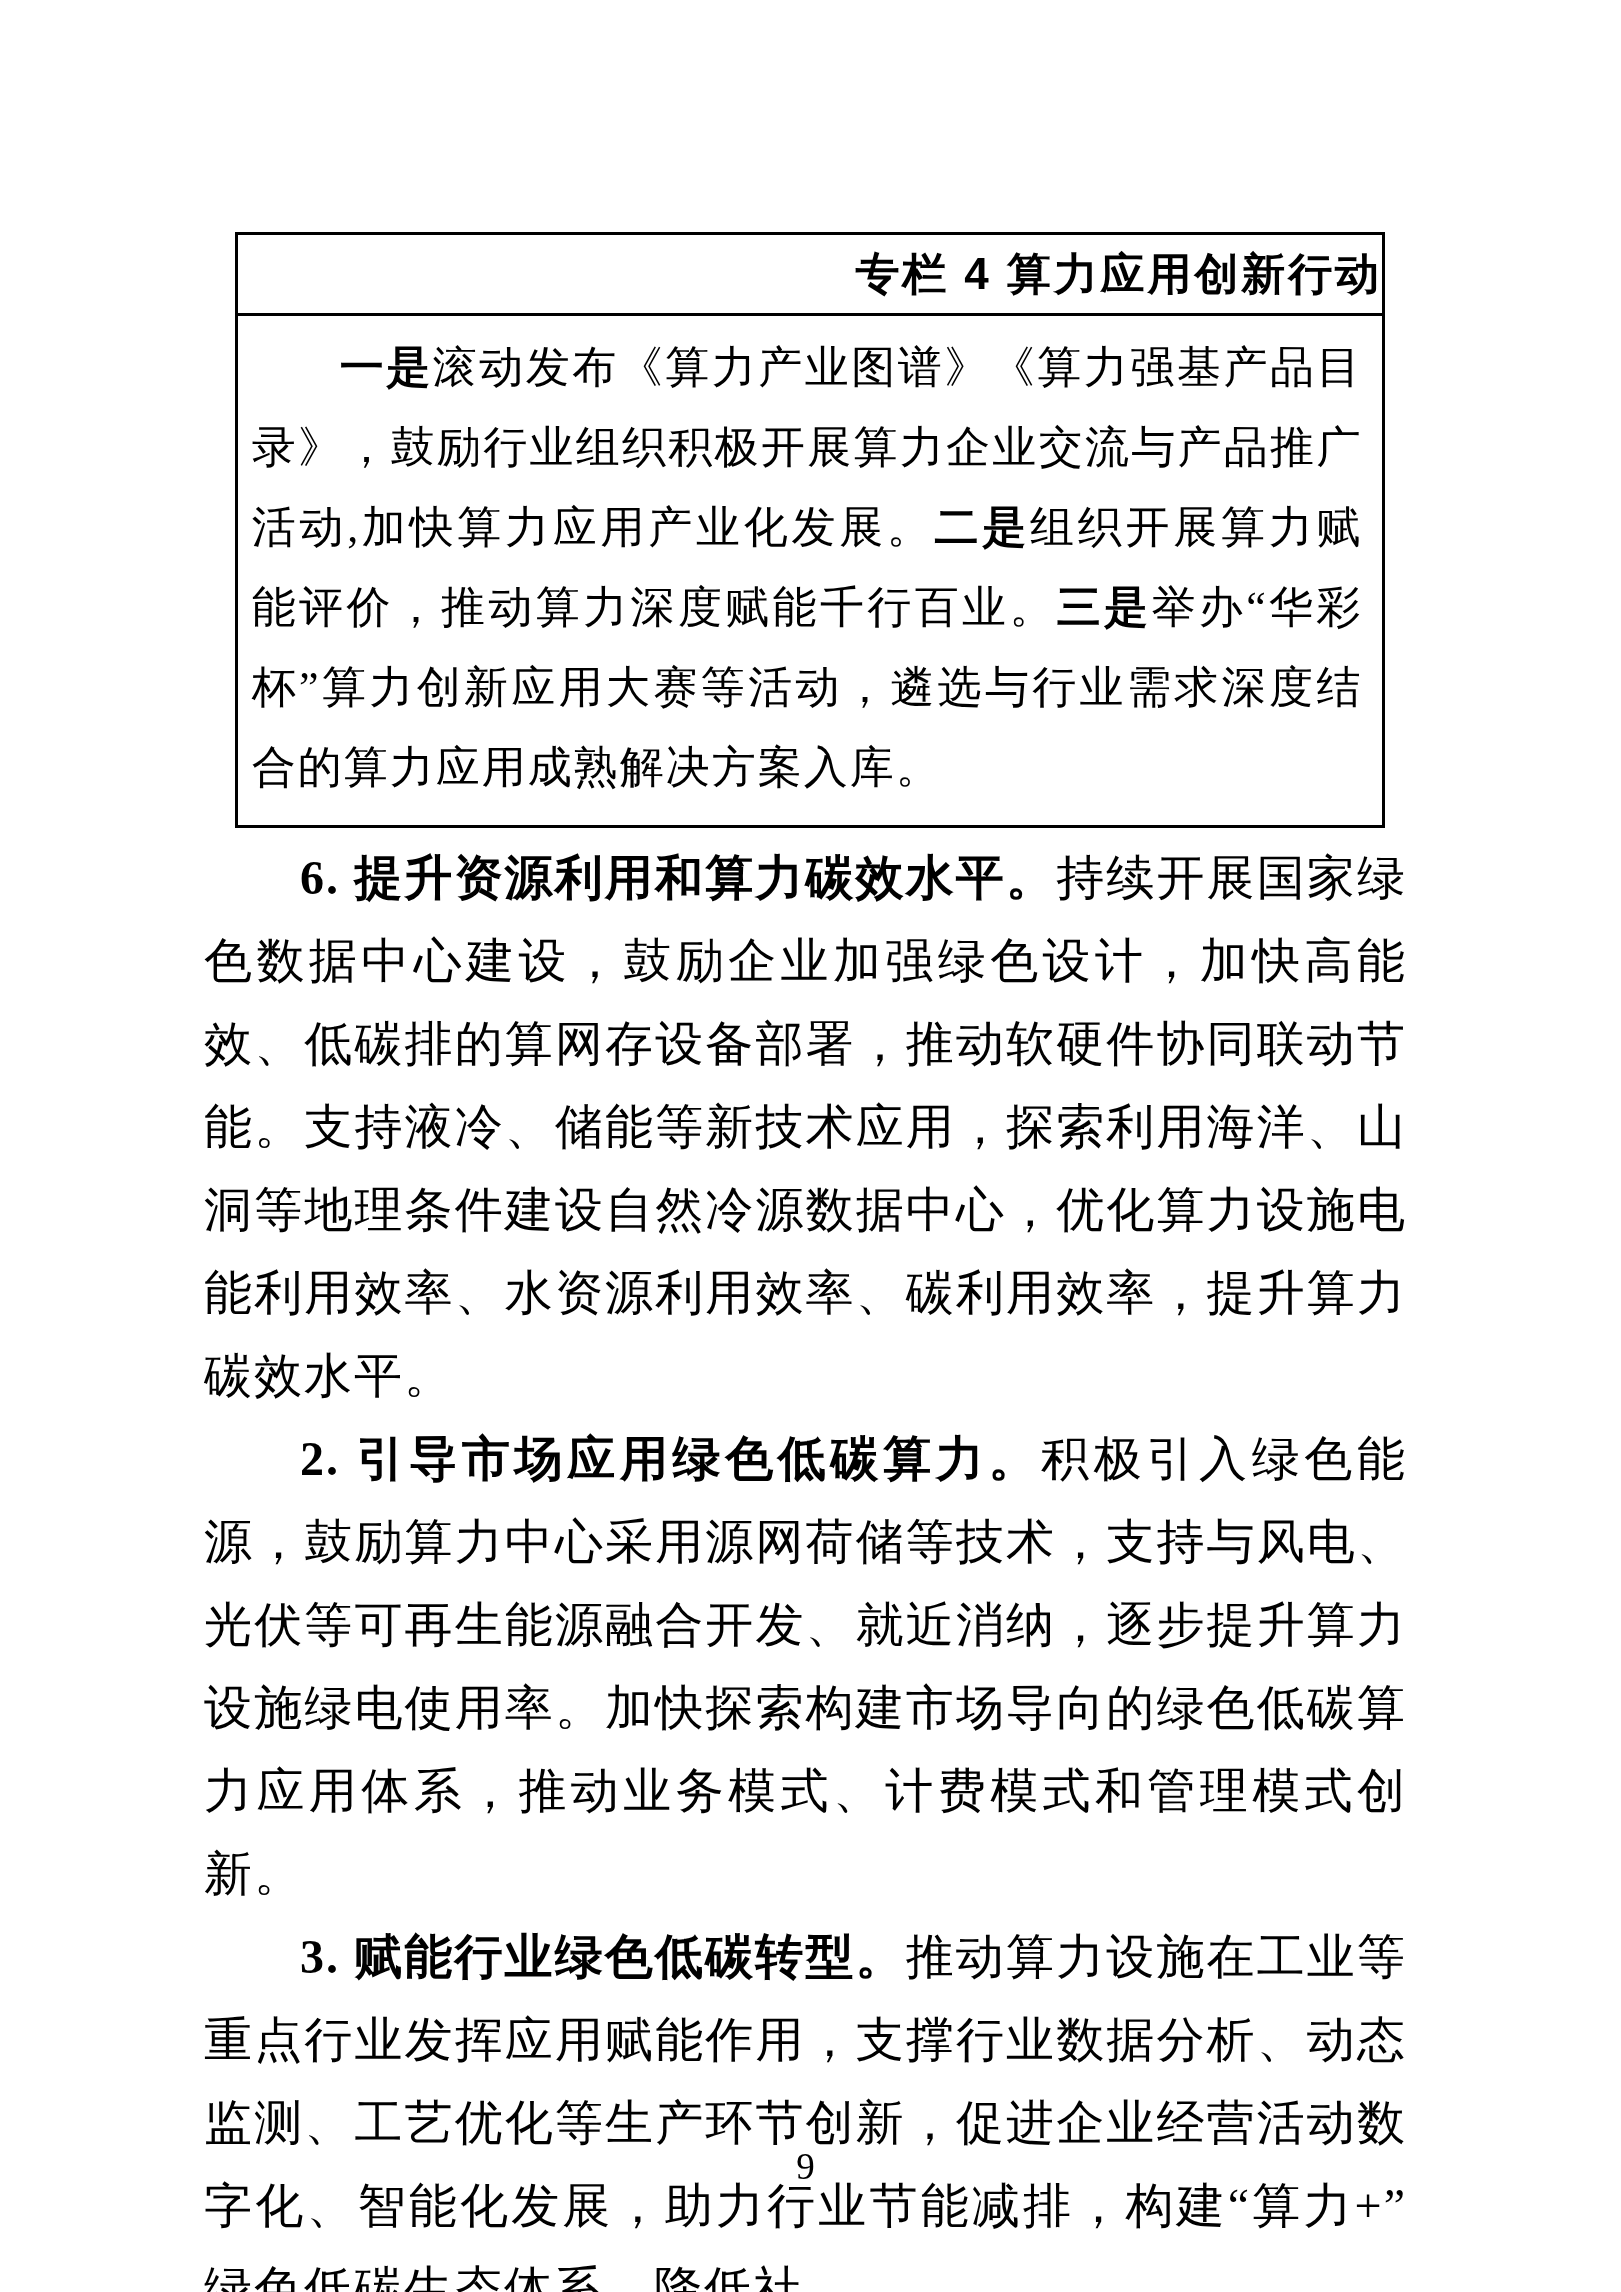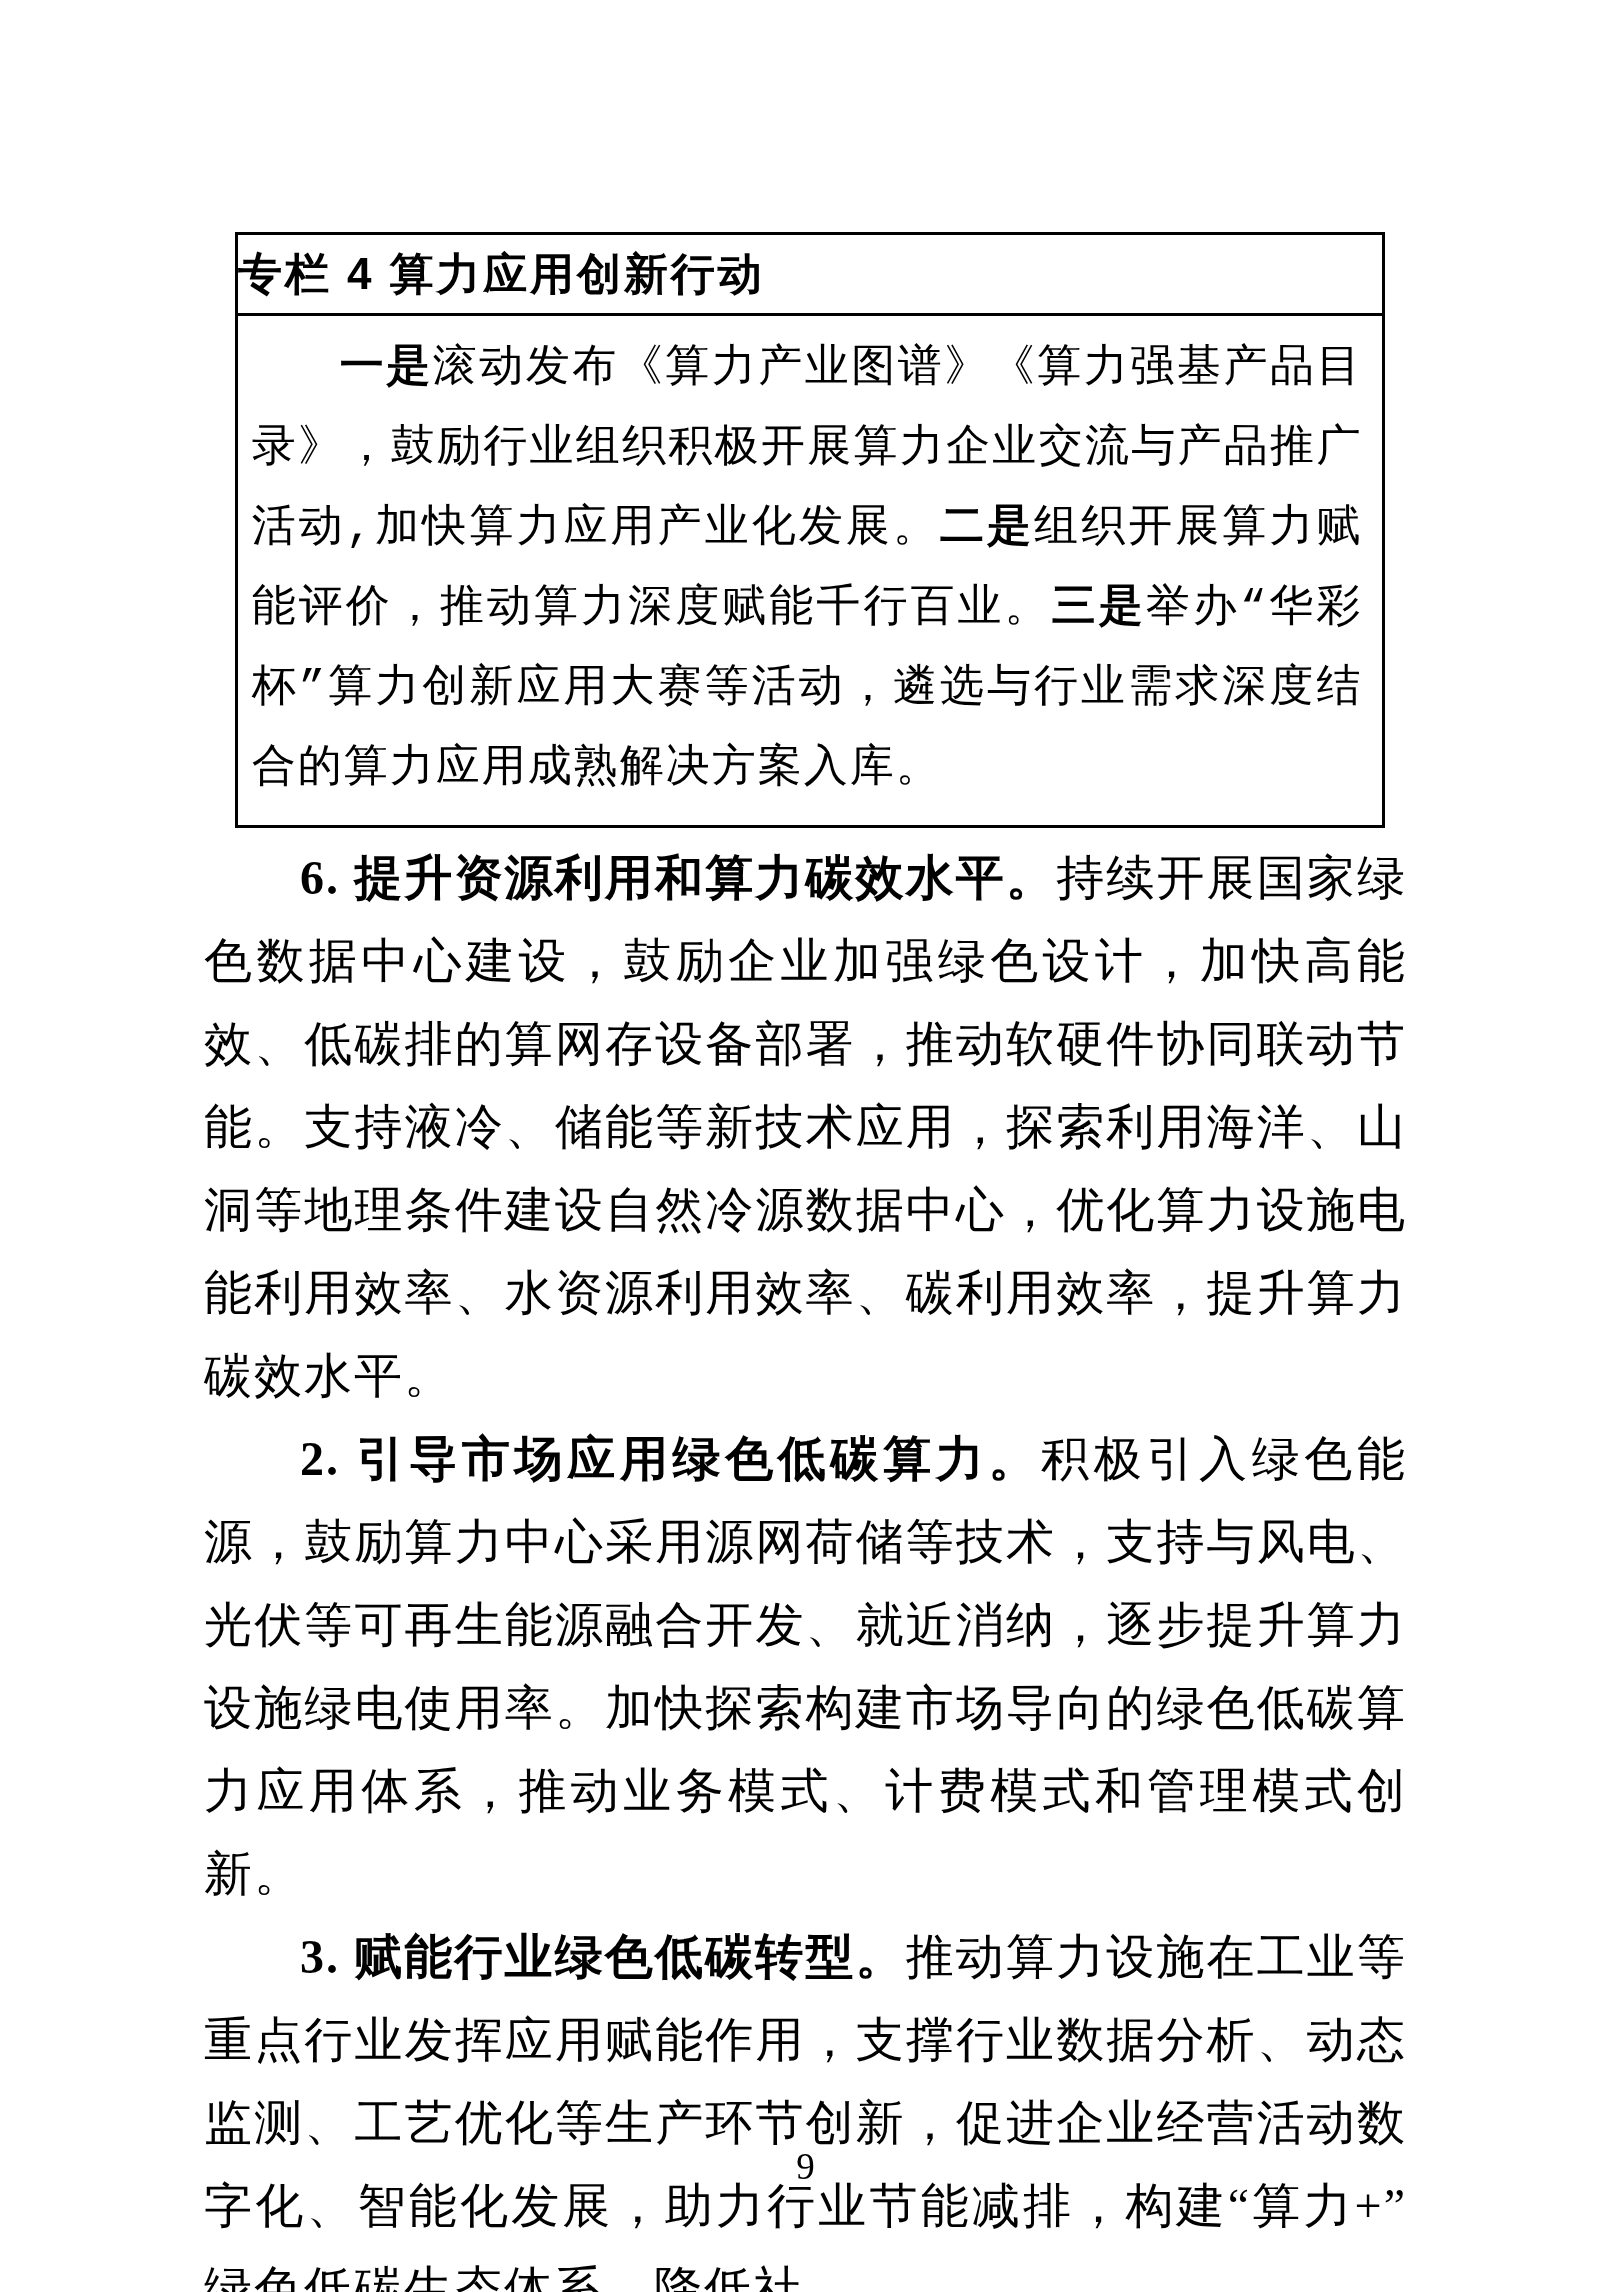--- a/index.html
+++ b/index.html
@@ -28,32 +28,31 @@
     width: 1144px;
     border: 3.9px solid #000000;
     margin-bottom: 7.8px;
     background: #ffffff;
   }
   .box-title-row {
     height: 78px;
     border-bottom: 3.9px solid #000000;
     display: flex;
     align-items: center;
-    justify-content: flex-start;
+    justify-content: flex-end;
   }
   .box-title {
     font-family: "Liberation Sans", "DejaVu Sans", sans-serif;
     font-weight: bold;
     font-size: 44px;
     letter-spacing: 2.9px;
     white-space: nowrap;
   }
   .box-body {
     padding: 11.8px 19.6px 17.6px 13.7px;
-    font-family: Liberation Mono, monospace;
   }
   .box-body p {
     margin: 0;
     font-size: 44px;
     line-height: 80px;
     letter-spacing: 2px;
     text-align: justify;
     text-indent: 2em;
   }
   .box-body b {

